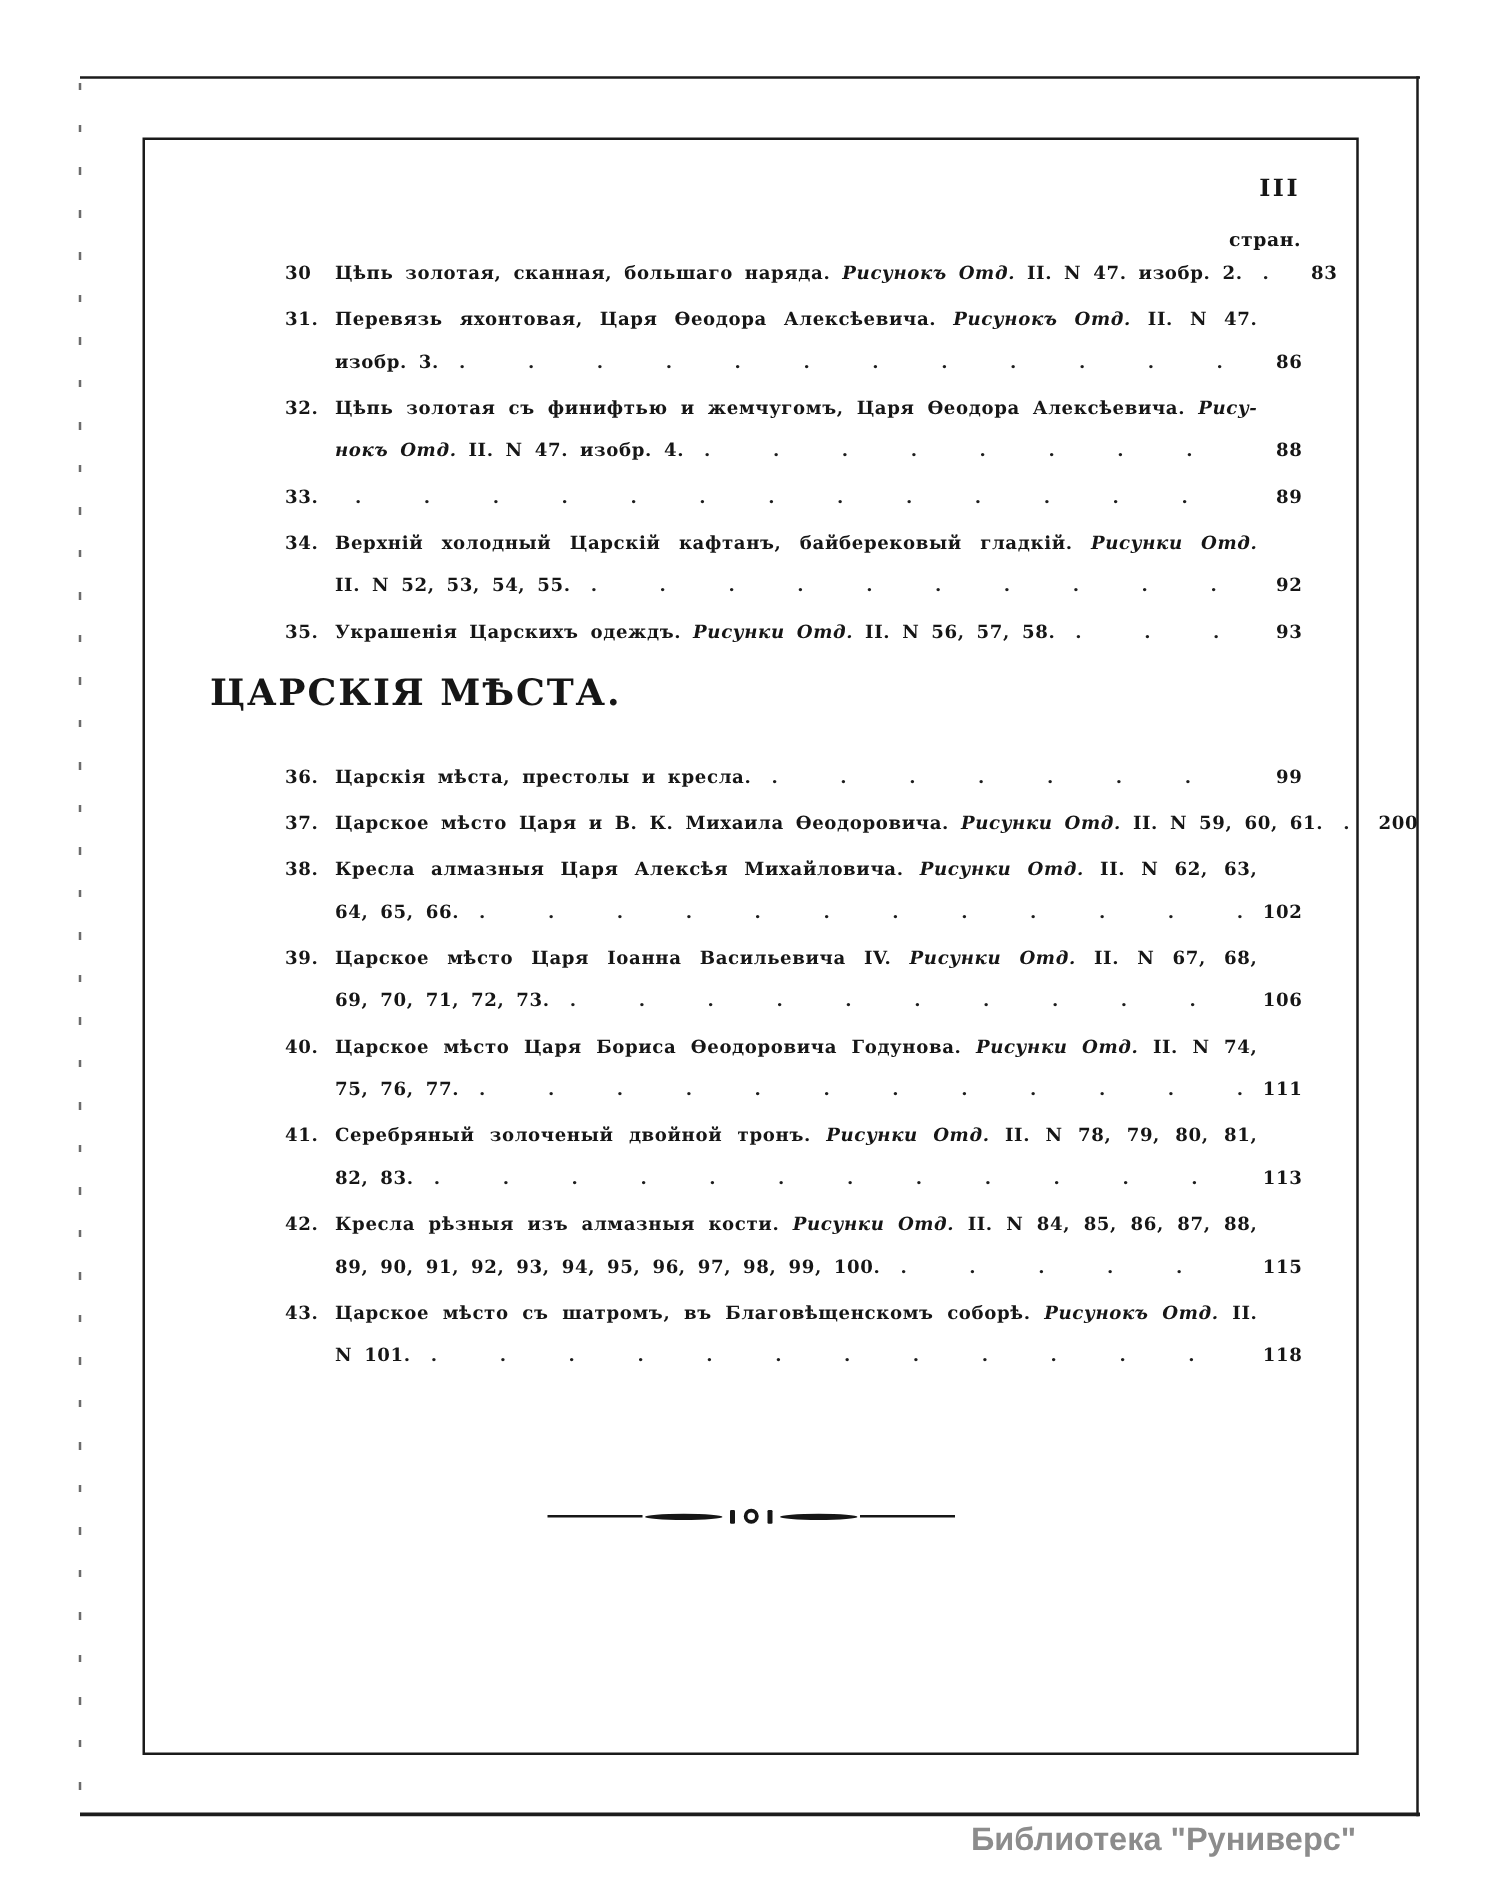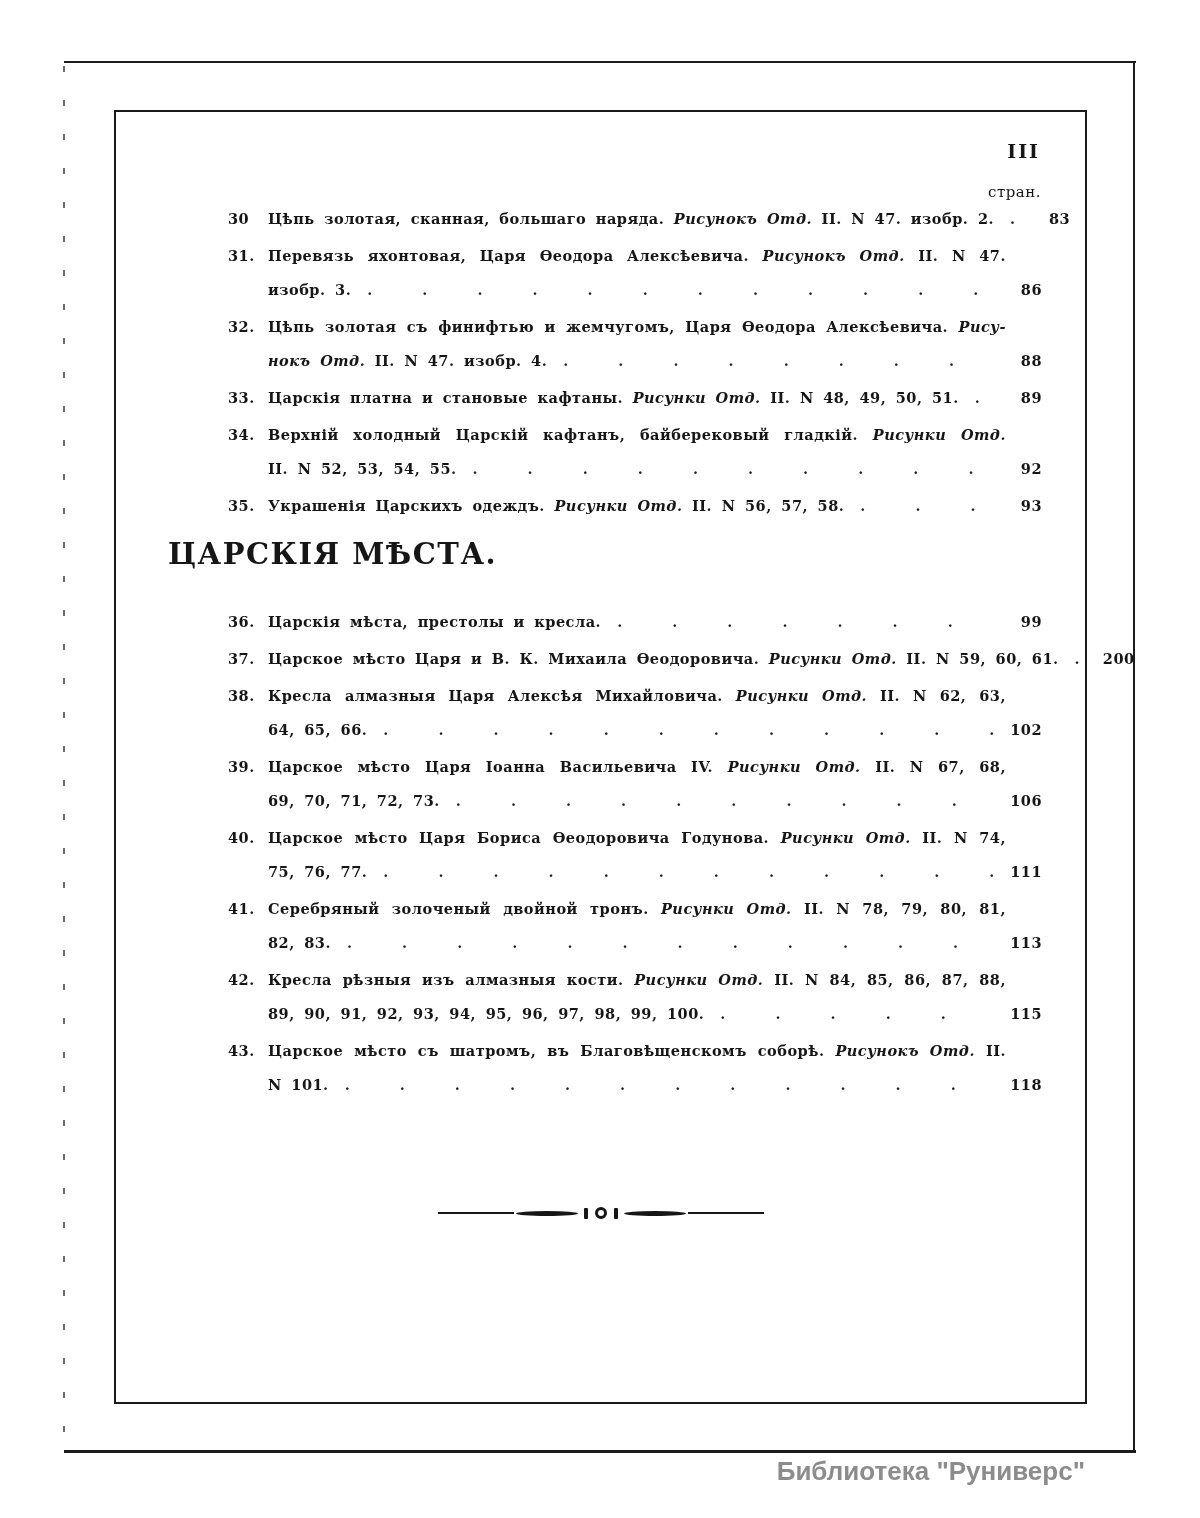--- a/index.html
+++ b/index.html
@@ -12,21 +12,21 @@
   .outer-right{position:absolute;left:1133px;top:61px;width:2px;height:1392px;background:#1c1c1c;}
   .outer-bottom{position:absolute;left:64px;top:1450px;width:1072px;height:3px;background:#1c1c1c;}
   .outer-left{position:absolute;left:63px;top:66px;width:2px;height:1384px;
     background:repeating-linear-gradient(to bottom,#3a3a3a 0 6px,transparent 6px 34px);opacity:.75;}
   .inner-frame{position:absolute;left:114px;top:110px;width:969px;height:1290px;
     border:2px solid #1a1a1a;background:transparent;}
   
   .folio{position:absolute;top:140px;left:0;width:1040px;text-align:right;
     font-size:19px;font-weight:bold;letter-spacing:2px;}
   .col-header{position:absolute;top:183px;left:0;width:1041px;text-align:right;
-    font-size:15px;font-weight:normal;letter-spacing:.5px;}
+    font-size:15px;font-weight:bold;letter-spacing:.5px;}
   
   .toc{position:absolute;left:228px;top:202px;width:814px;}
   .entry{margin:0 0 3px 0;}
   .line{display:flex;align-items:baseline;line-height:34px;
     font-size:14.5px;font-weight:bold;letter-spacing:.5px;word-spacing:4px;justify-content:space-between;}
   .num{flex:0 0 40px;white-space:nowrap;}
   .txt{flex:0 0 auto;white-space:nowrap;}
   .txt .it{font-style:italic;font-weight:600;}
   .line.full .txt{flex:1 1 auto;white-space:normal;text-align:justify;text-align-last:justify;
     padding-right:36px;}
@@ -87,21 +87,20 @@
       <div class="line cont">
         <span class="num"></span>
         <span class="txt"><span class="it">нокъ Отд.</span><span> II. N 47. изобр. 4.</span></span>
         <span class="dots">. . . . . . . . . . . . . . . . . . . . . . . . . </span>
         <span class="pg">88</span>
       </div>
     </div>
     <div class="entry">
       <div class="line">
         <span class="num">33.</span>
-        <span class="txt"><span>Царскія платна и становые кафтаны. </span><span class="it">Рисунки Отд.</span><span> II. N 48, 49, 50, 51.</span></span>
         <span class="dots">. . . . . . . . . . . . . . . . . . . . . . . . . </span>
         <span class="pg">89</span>
       </div>
     </div>
     <div class="entry">
       <div class="line full">
         <span class="num">34.</span>
         <span class="txt"><span>Верхній холодный Царскій кафтанъ, байберековый гладкій. </span><span class="it">Рисунки Отд.</span></span>
       </div>
       <div class="line cont">

